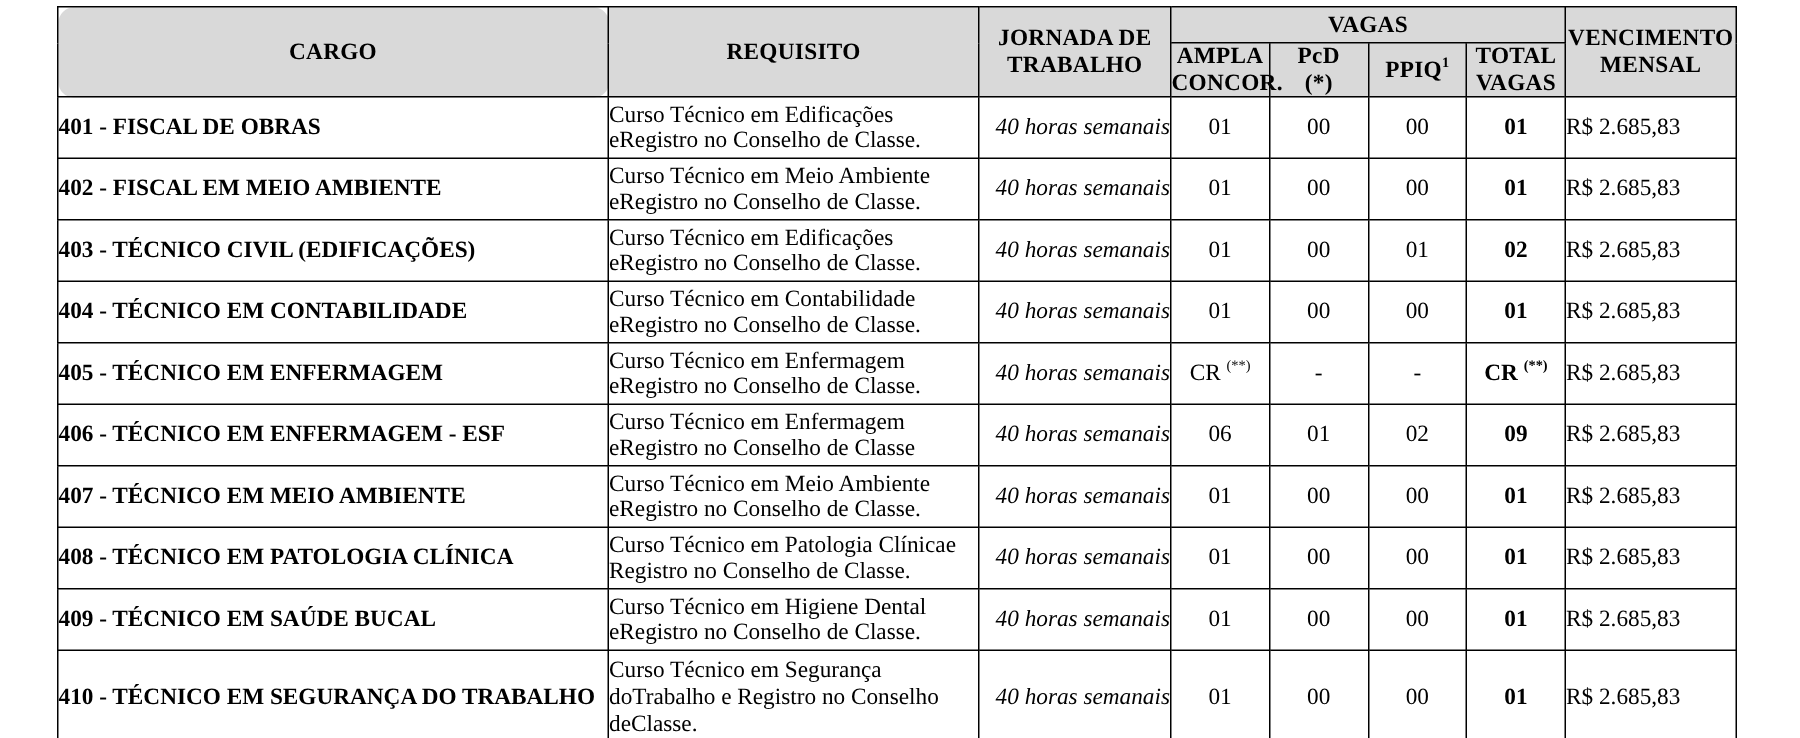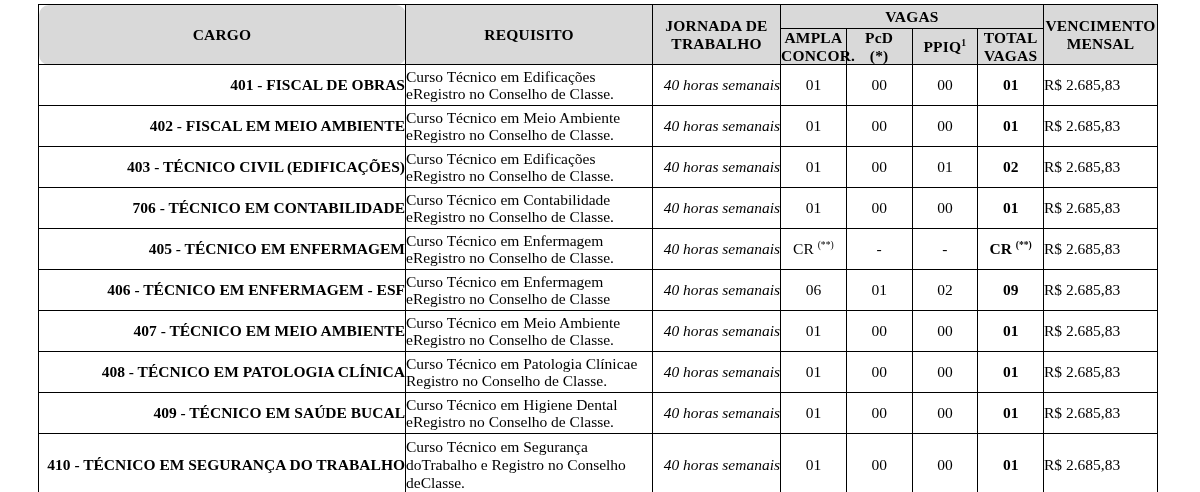--- a/index.html
+++ b/index.html
@@ -58,21 +58,21 @@
 
   th .hl { display: block; }
   sup {
     font-size: 0.62em;
     vertical-align: super;
     line-height: 0;
   }
 
   td.c-cargo {
     font-weight: bold;
-    text-align: right;
+    text-align: left;
     padding: 3px 6px 3px 9px;
     font-size: 15.5px;
     line-height: 1.2;
   }
   td.c-requisito {
     text-align: left;
     padding: 2px 5px;
     font-size: 15.3px;
     line-height: 1.16;
     margin-top: 24px;
@@ -161,21 +161,21 @@
             <td class="c-cargo">403 - TÉCNICO CIVIL (EDIFICAÇÕES)</td>
             <td class="c-requisito"><span class="hl">Curso Técnico em Edificações e</span><span class="hl">Registro no Conselho de Classe.</span></td>
             <td class="c-jornada">40 horas semanais</td>
             <td class="c-num">01</td>
             <td class="c-num">00</td>
             <td class="c-num">01</td>
             <td class="c-total">02</td>
             <td class="c-venc">R$ 2.685,83</td>
           </tr>
           <tr>
-            <td class="c-cargo">706 - TÉCNICO EM CONTABILIDADE</td>
+            <td class="c-cargo">404 - TÉCNICO EM CONTABILIDADE</td>
             <td class="c-requisito"><span class="hl">Curso Técnico em Contabilidade e</span><span class="hl">Registro no Conselho de Classe.</span></td>
             <td class="c-jornada">40 horas semanais</td>
             <td class="c-num">01</td>
             <td class="c-num">00</td>
             <td class="c-num">00</td>
             <td class="c-total">01</td>
             <td class="c-venc">R$ 2.685,83</td>
           </tr>
           <tr>
             <td class="c-cargo">405 - TÉCNICO EM ENFERMAGEM</td>

